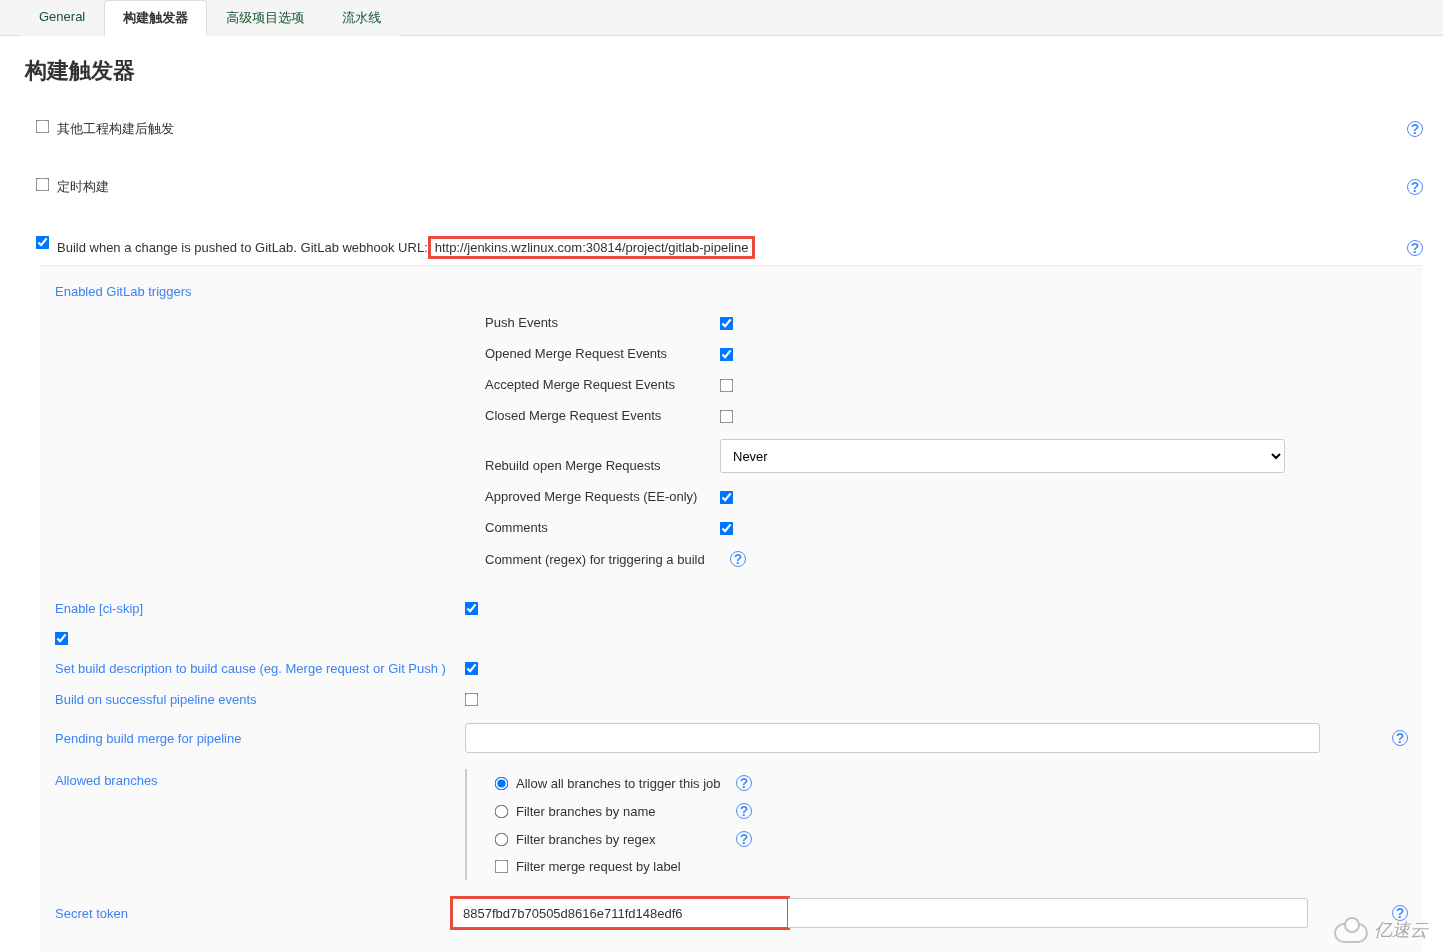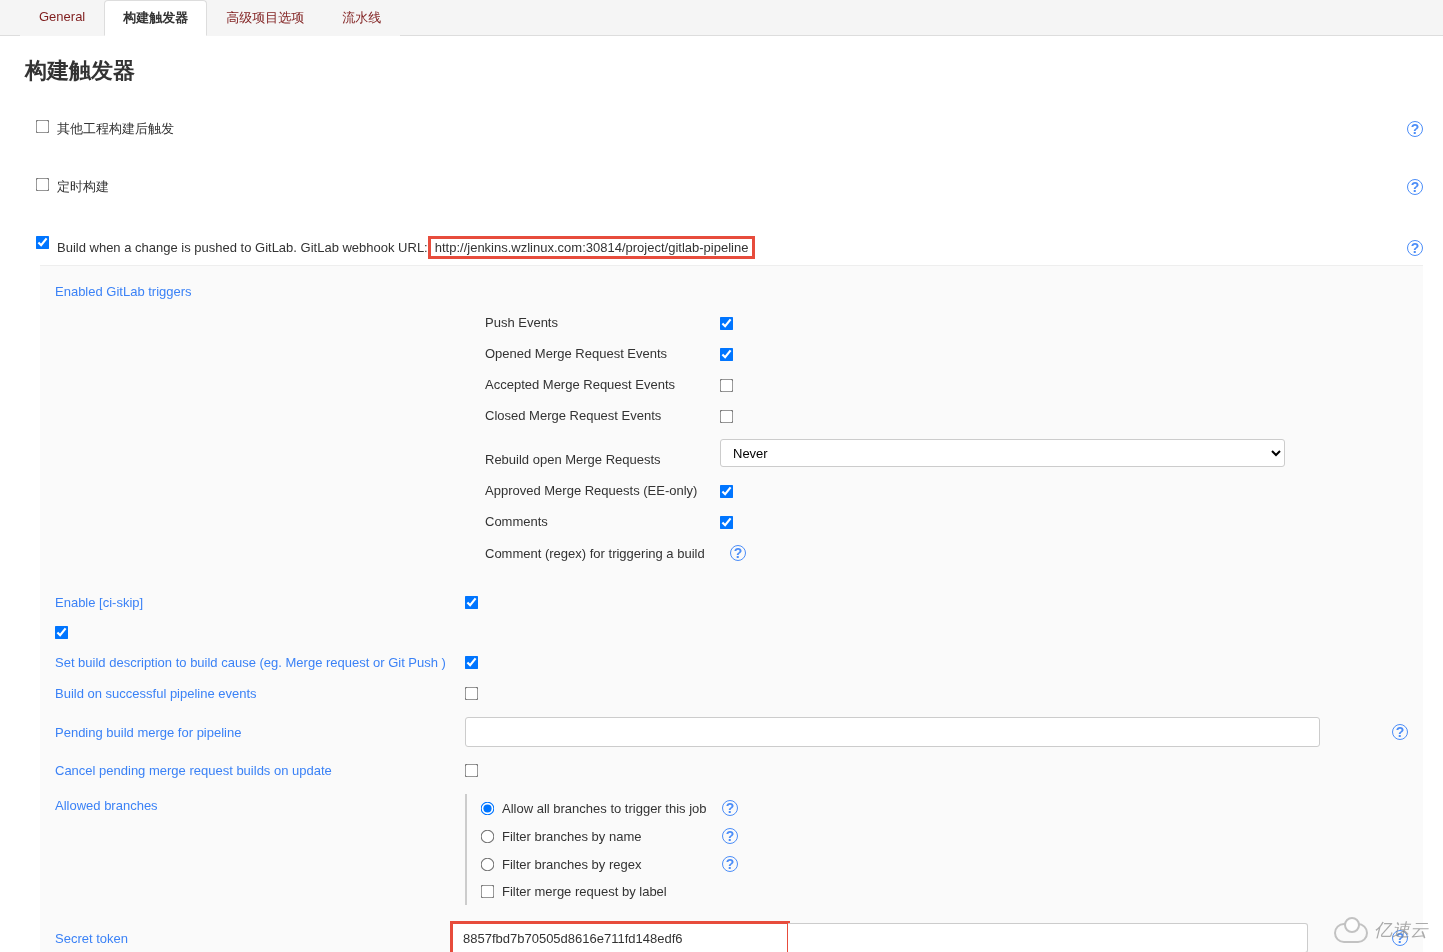--- a/index.html
+++ b/index.html
@@ -11,21 +11,21 @@
     width: 1443px;
   }
   .tabs {
     display: flex;
     border-bottom: 1px solid #ddd;
     background: #f5f5f5;
     padding-left: 20px;
   }
   .tab {
     padding: 8px 18px;
-    color: #7f1d1d;
+    color: #14532d;
     cursor: pointer;
     border: 1px solid transparent;
     margin-bottom: -1px;
     background: #f5f5f5;
   }
   .tab.active {
     background: #fff;
     color: #333;
     font-weight: bold;
     border: 1px solid #ddd;
@@ -74,21 +74,21 @@
     color: #3b82f6;
   }
   .sub-label.short { width: 430px; }
   .trigger-row .trigger-label {
     width: 235px; flex-shrink: 0;
     text-align: left;
   }
   .trigger-row { display:flex; align-items:flex-end; padding: 8px 0; margin-left: 430px; position:relative;}
   .trigger-control { display:flex; align-items:center; }
   select.wide, input.wide {
-    width: 565px; height: 28px;
+    width: 565px; height: 34px;
     border: 1px solid #ccc; border-radius: 3px;
     padding: 2px 8px; font-size: 13px; background:#fff;
   }
   input.xwide { width: 855px; height: 30px; border:1px solid #ccc; border-radius:3px; padding:4px 8px; font-size:13px;}
   .inline-help {
     width: 16px; height: 16px; color: #4b8df8;
     display:inline-flex; align-items:center; justify-content:center;
     font-size: 14px; font-weight:bold;
     border:1.5px solid #4b8df8; border-radius:50%;
     margin-left: 10px; cursor:pointer; flex-shrink:0;
@@ -248,28 +248,24 @@
     </div>
     <div class="sub-row">
       <span class="sub-label">Build on successful pipeline events</span>
       <input type="checkbox" style="">
     </div>
     <div class="sub-row">
       <span class="sub-label">Pending build merge for pipeline</span>
       <input type="text" class="xwide" style="">
       <span class="inline-help" style="position:absolute; right:0;">?</span>
     </div>
-    <div class="sub-row">
-      <span class="sub-label">Cancel pending merge request builds on update</span>
-      <input type="checkbox" style="">
-    </div>
 
     <div class="sub-row" style="align-items:flex-start;">
       <span class="sub-label" style="padding-top:4px;">Allowed branches</span>
-      <div style="border-left:2px solid #ccc; padding-left:14px; flex:1;">
+      <div style="border-left:2px solid #ccc; padding-left:28px; flex:1;">
         <div class="branch-row">
           <input type="radio" name="br" class="ctrl" checked="" style="">
           <span class="branch-label">Allow all branches to trigger this job</span>
           <span class="inline-help">?</span>
         </div>
         <div class="branch-row">
           <input type="radio" name="br" class="ctrl" style="">
           <span class="branch-label">Filter branches by name</span>
           <span class="inline-help">?</span>
         </div>

